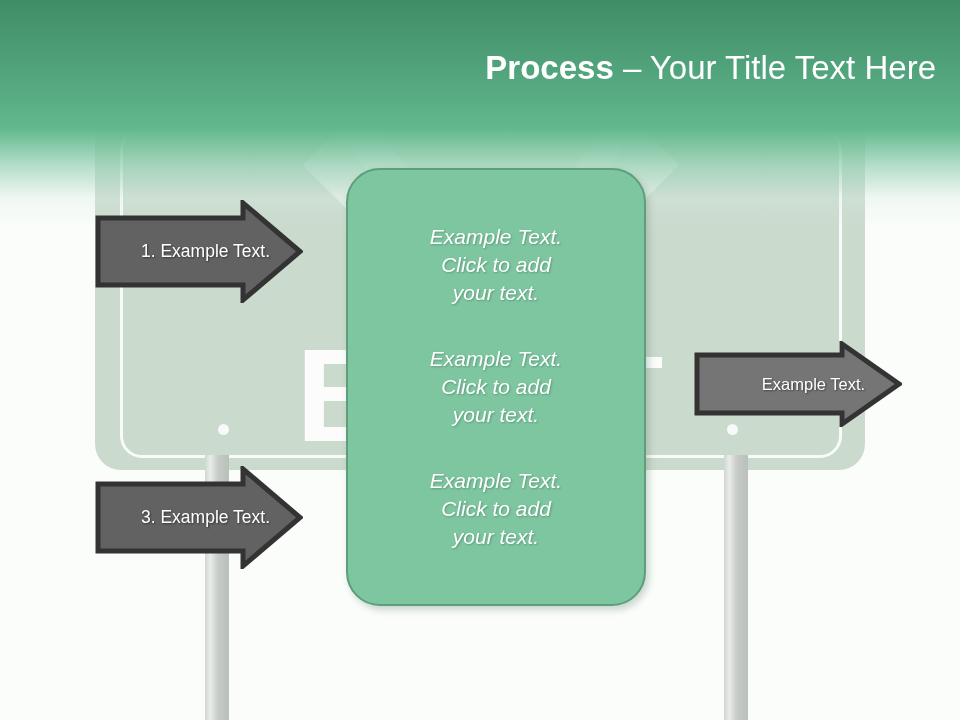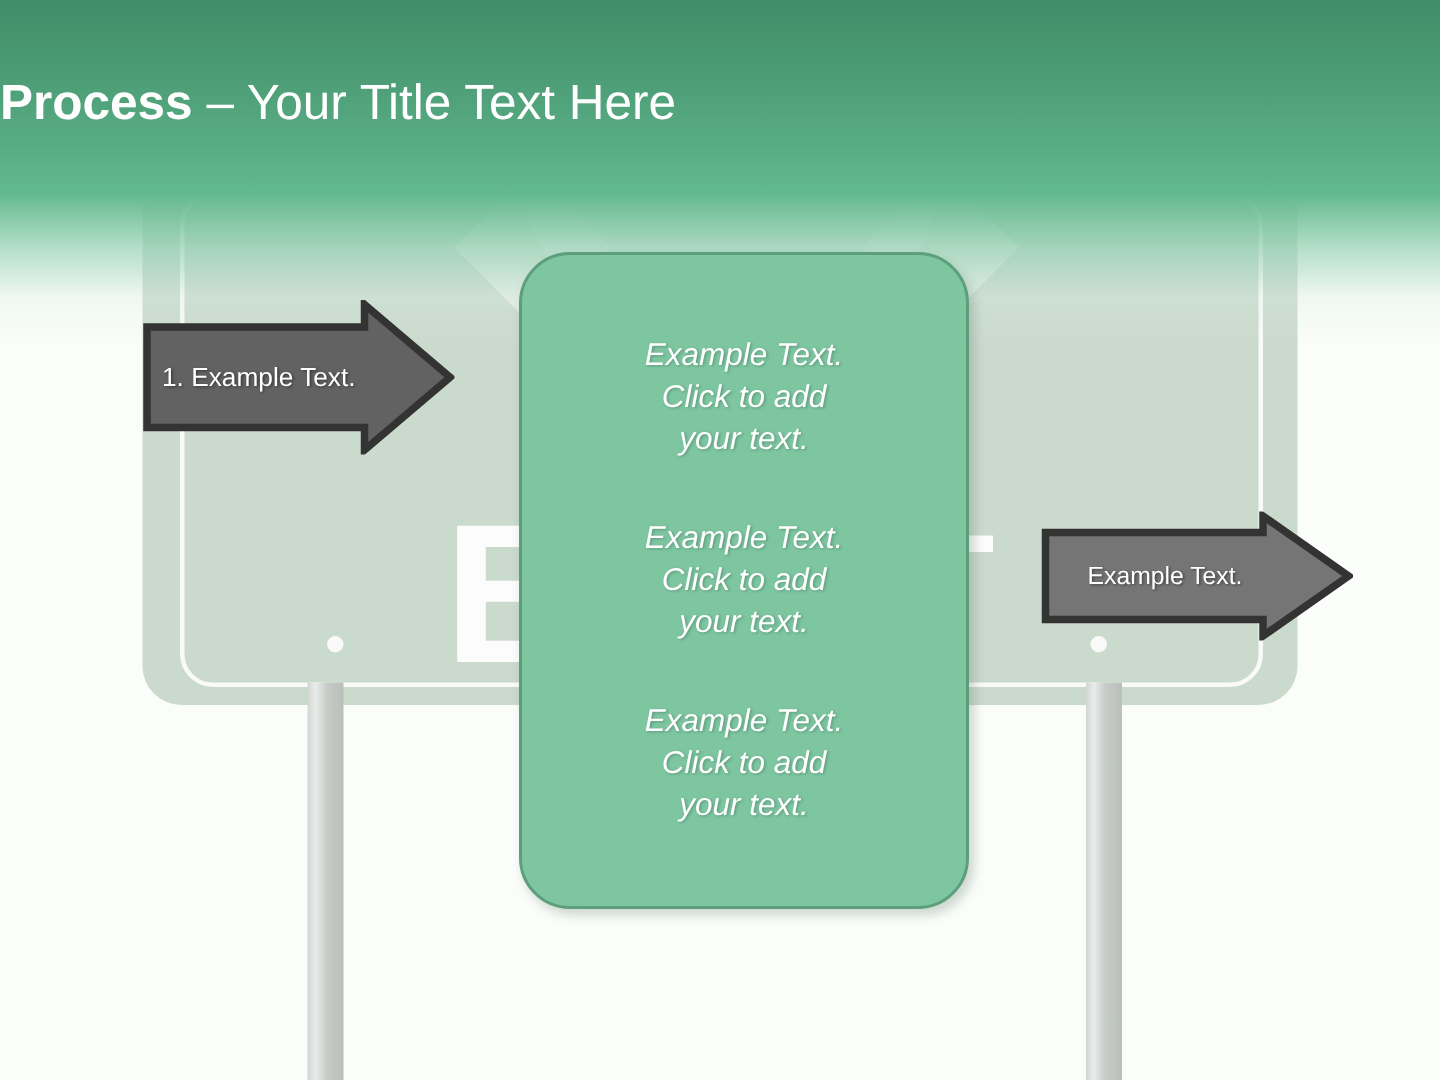--- a/index.html
+++ b/index.html
@@ -129,35 +129,36 @@
         rgba(255,255,255,0) 100%);
     pointer-events: none;
   }
 
   
   .slide-title {
     position: absolute;
     left: 0;
     top: 49px;
     width: 936px;
-    text-align: left;
+    text-align: right;
     color: #ffffff;
     font-size: 33px;
     line-height: 1.15;
     white-space: nowrap;
   }
   .slide-title .strong { font-weight: 700; }
   .slide-title .light  { font-weight: 400; }
 
   
   .arrow {
     position: absolute;
     display: flex;
     align-items: center;
     box-sizing: border-box;
+    justify-content: center;
   }
   .arrow-svg {
     position: absolute;
     inset: 0;
     width: 100%;
     height: 100%;
     display: block;
   }
   .arrow-label {
     position: relative;
@@ -241,20 +242,26 @@
   </div>
 
   <div class="arrow arrow-1">
     <svg class="arrow-svg" viewBox="0 0 208 103" preserveAspectRatio="none">
       <polygon points="3,18 148,18 148,3 205,51.5 148,100 148,85 3,85" fill="#626262" stroke="#333333" stroke-width="5" stroke-linejoin="miter"></polygon>
     </svg>
     <span class="arrow-label">1. Example Text.</span>
   </div>
 
 
+  <div class="arrow arrow-3">
+    <svg class="arrow-svg" viewBox="0 0 208 103" preserveAspectRatio="none">
+      <polygon points="3,18 148,18 148,3 205,51.5 148,100 148,85 3,85" fill="#626262" stroke="#333333" stroke-width="5" stroke-linejoin="miter"></polygon>
+    </svg>
+    <span class="arrow-label">3. Example Text.</span>
+  </div>
 
   <div class="center-box">
     <div class="box-block">Example Text.
 Click  to add
 your text.</div>
     <div class="box-block">Example Text.
 Click  to add
 your text.</div>
     <div class="box-block">Example Text.
 Click  to add

